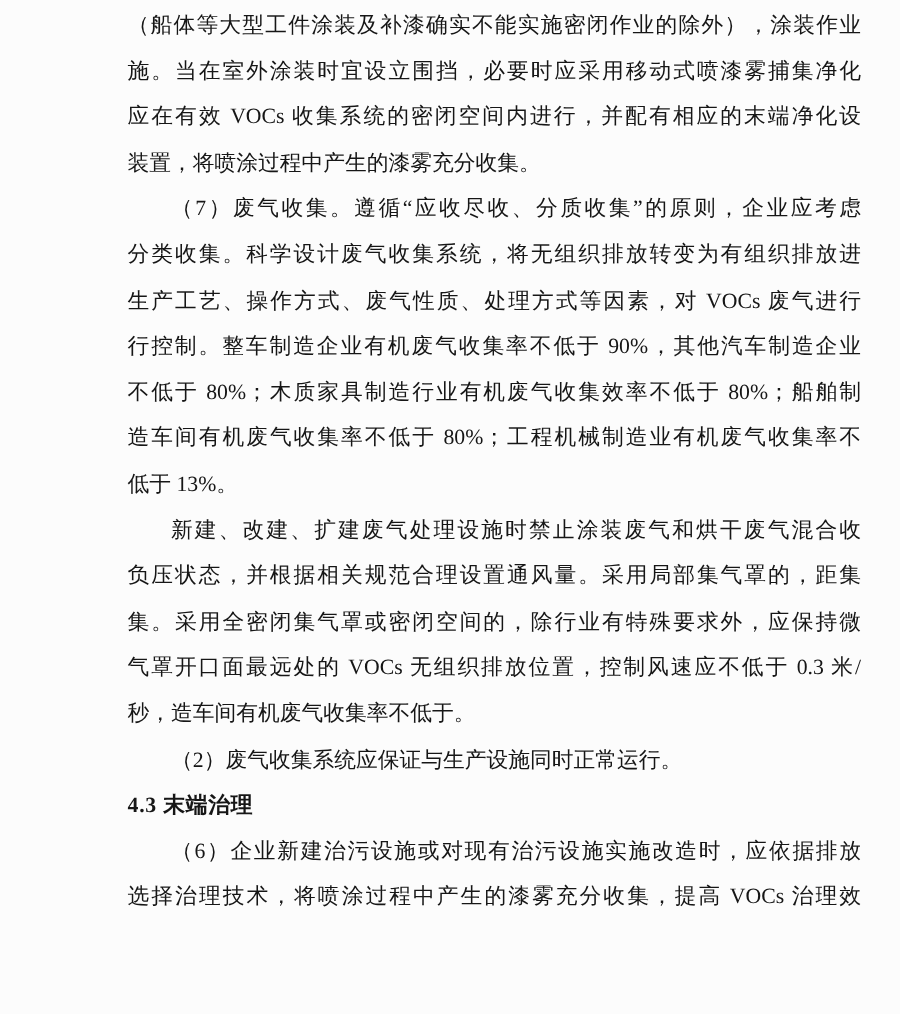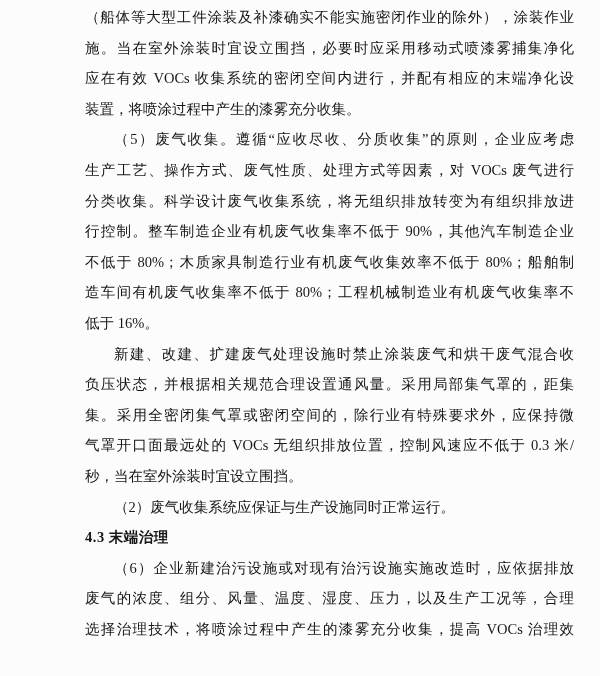--- a/index.html
+++ b/index.html
@@ -49,40 +49,39 @@
 
 <div class="page" style="background: rgb(252, 252, 252);">
   <div class="doc" id="doc" style="color: rgb(22, 22, 22);">
       <div class="para">
         <div class="line">（船体等大型工件涂装及补漆确实不能实施密闭作业的除外），涂装作业</div>
         <div class="line">施。当在室外涂装时宜设立围挡，必要时应采用移动式喷漆雾捕集净化</div>
         <div class="line">应在有效 VOCs 收集系统的密闭空间内进行，并配有相应的末端净化设</div>
         <div class="line para-end">装置，将喷涂过程中产生的漆雾充分收集。</div>
       </div>
       <div class="para">
-        <div class="line indent">（5）废气收集。遵循“应收尽收、分质收集”的原则，企业应考虑</div>
+        <div class="line indent">（7）废气收集。遵循“应收尽收、分质收集”的原则，企业应考虑</div>
+        <div class="line">分类收集。科学设计废气收集系统，将无组织排放转变为有组织排放进</div>
         <div class="line">生产工艺、操作方式、废气性质、处理方式等因素，对 VOCs 废气进行</div>
-        <div class="line">分类收集。科学设计废气收集系统，将无组织排放转变为有组织排放进</div>
         <div class="line">行控制。整车制造企业有机废气收集率不低于 90%，其他汽车制造企业</div>
         <div class="line">不低于 80%；木质家具制造行业有机废气收集效率不低于 80%；船舶制</div>
         <div class="line">造车间有机废气收集率不低于 80%；工程机械制造业有机废气收集率不</div>
-        <div class="line para-end">低于 16%。</div>
+        <div class="line para-end">低于 13%。</div>
       </div>
       <div class="para">
         <div class="line indent">新建、改建、扩建废气处理设施时禁止涂装废气和烘干废气混合收</div>
         <div class="line">负压状态，并根据相关规范合理设置通风量。采用局部集气罩的，距集</div>
         <div class="line">集。采用全密闭集气罩或密闭空间的，除行业有特殊要求外，应保持微</div>
         <div class="line">气罩开口面最远处的 VOCs 无组织排放位置，控制风速应不低于 0.3 米/</div>
-        <div class="line para-end">秒，当在室外涂装时宜设立围挡。</div>
+        <div class="line para-end">秒，造车间有机废气收集率不低于。</div>
       </div>
       <div class="para">
         <div class="line indent para-end">（2）废气收集系统应保证与生产设施同时正常运行。</div>
       </div>
       <div class="para">
         <div class="line heading para-end">4.3 末端治理</div>
       </div>
       <div class="para">
         <div class="line indent">（6）企业新建治污设施或对现有治污设施实施改造时，应依据排放</div>
-        <div class="line">废气的浓度、组分、风量、温度、湿度、压力，以及生产工况等，合理</div>
         <div class="line">选择治理技术，将喷涂过程中产生的漆雾充分收集，提高 VOCs 治理效</div>
       </div>
     </div>
 </div>
 
 </body></html>

